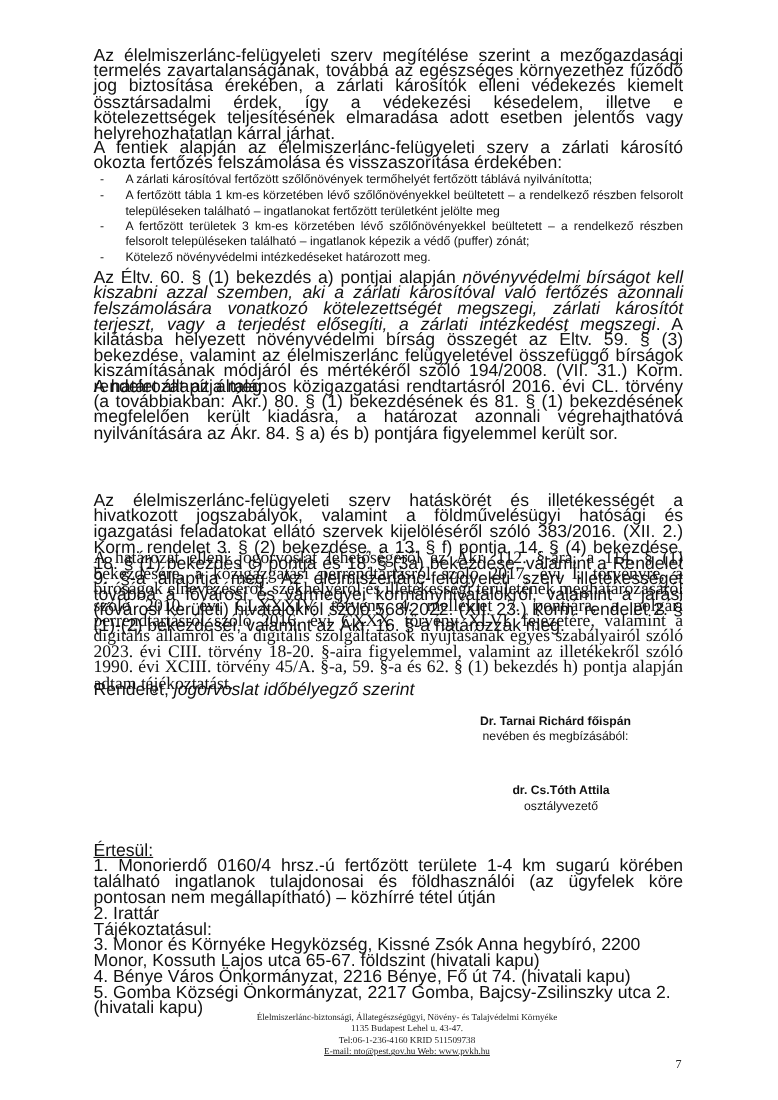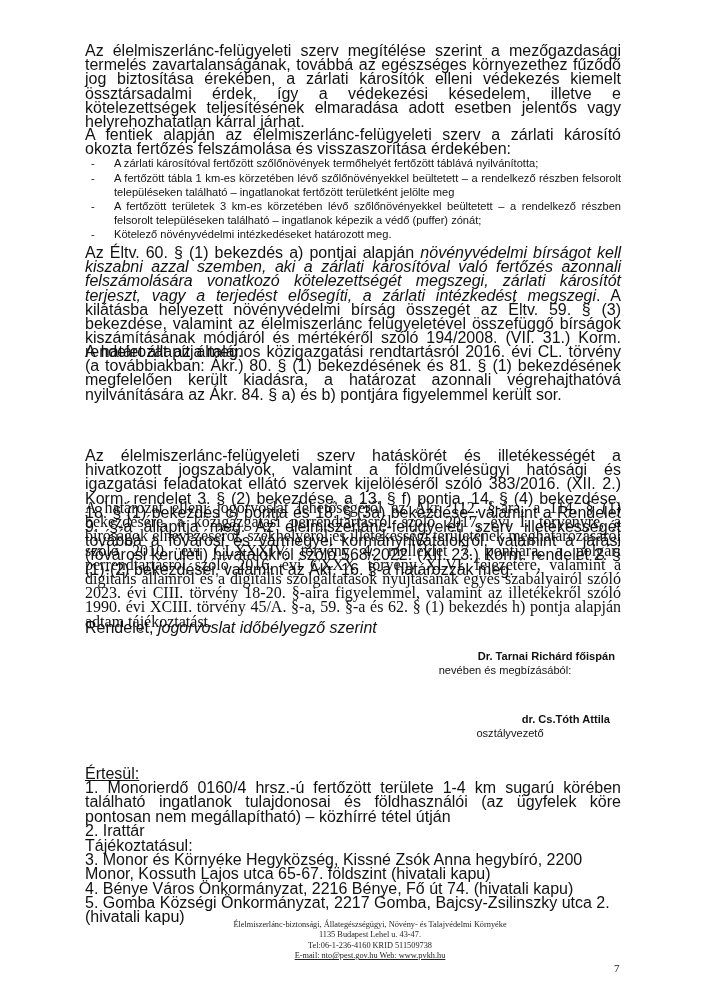--- a/index.html
+++ b/index.html
@@ -13,21 +13,21 @@
   .list { list-style: none; margin: 0; padding: 0; }
   .list li { position: relative; padding-left: 29px; font-size: 11.1px; line-height: 14.2px; text-align: justify; }
   .list li .dash { position: absolute; left: 6px; top: 0; }
   #para3 { position: absolute; top: 246px; }
   #para4 { position: absolute; top: 345px; }
   #para5 { position: absolute: }
   #para5 { position: absolute; top: 402px; margin-top: 47px; }
   #para6 { position: absolute; top: 501px; font-family: Liberation Serif, serif; }
   #city { position: absolute; top: 621px; }
   .sig { position: absolute; left: 400px; width: 200px; text-align: center; font-size: 11.1px; line-height: 14.2px; }
-  .sig .name { font-weight: bold; text-align: right; }
+  .sig .name { font-weight: bold; }
   #sig1 { top: 649px; left: 395px; width: 220px; }
   #sig2 { top: 712px; left: 410px; width: 200px; }
   #notify { position: absolute; top: 767px; }
   .u { text-decoration: underline; }
   #info { position: absolute; top: 839px; text-align: left; }
   .footer { position: absolute; top: 920px; left: 120px; width: 500px; text-align: center;
             font-family: "Liberation Serif", serif; font-size: 8.3px; line-height: 10.4px; color: #222; }
   .footer .u { text-decoration: underline; }
   .pagenum { position: absolute; top: 962px; left: 614px; font-family: "Liberation Serif", serif; font-size: 11px; color: #222; }
 </style>

